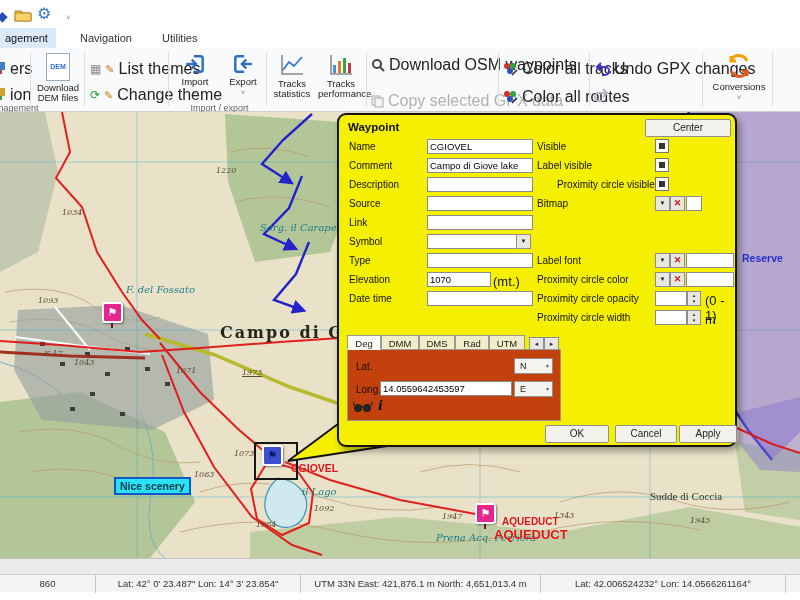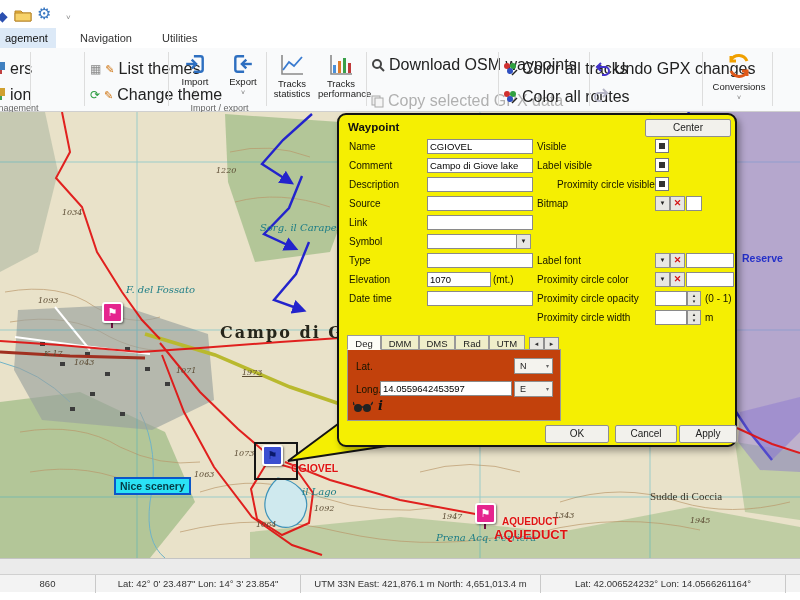--- a/index.html
+++ b/index.html
@@ -55,21 +55,21 @@
   .chk{position:absolute;width:12px;height:12px;background:#fff;border:1px solid #777;
        display:flex;align-items:center;justify-content:center;}
   .chk .chk-inner{width:6px;height:6px;background:#333;}
   .dd-btn{position:absolute;width:13px;height:13px;background:#e8e7e2;border:1px solid #8f8f8f;
           font-size:6px;text-align:center;line-height:13px;color:#222;}
   .x-btn{position:absolute;width:13px;height:13px;background:#e8e7e2;border:1px solid #8f8f8f;
          font-size:9px;font-weight:bold;text-align:center;line-height:12px;color:#d41414;}
   .wbox{position:absolute;background:#fff;border:1px solid #8a8a8a;}
   .spin{position:absolute;width:12px;height:13px;background:#e8e7e2;border:1px solid #8f8f8f;
         font-size:5px;line-height:6px;text-align:center;color:#222;}
-  .suffix{position:absolute;font-size:10px;color:#141400;}
+  .suffix{position:absolute;font-size:13px;color:#141400;}
   #coord-panel{position:absolute;left:8px;top:220px;width:214px;height:86px;}
   .ctab{position:absolute;top:0;height:15px;line-height:15px;font-size:9.5px;text-align:center;
         border:1px solid #999;background:#efeec9;color:#222;box-sizing:border-box;}
   .ctab.active{background:#fdfdf6;border-bottom:1px solid #fdfdf6;z-index:2;}
   .ctab-arrow{position:absolute;top:2px;width:13px;height:13px;background:#e8e7e2;border:1px solid #8f8f8f;
               font-size:7px;line-height:12px;text-align:center;color:#333;}
   #coord-body{position:absolute;left:0;top:14px;width:212px;height:70px;background:#c2410c;border:1px solid #999;}
   .hem{position:absolute;width:32px;height:14px;background:#f4f3ee;border:1px solid #8f8f8f;
        font-size:9px;line-height:14px;padding-left:5px;color:#222;}
   .hem .hc{float:right;margin-right:3px;font-size:6px;color:#666;}
@@ -115,20 +115,25 @@
     <div class="stk" style="left:-8px;top:38px;">
       <svg width="14" height="14" viewBox="0 0 14 14">
           <rect x="0" y="2" width="10" height="10" fill="#40a050"></rect>
           <rect x="5" y="0" width="8" height="8" fill="#d0a030"></rect>
         </svg>
       <span>ion</span>
     </div>
     <div class="grplabel" style="left:-14px;top:55px;width:60px;">anagement</div>
     <div class="vsep" style="left:30px;"></div>
 
+    <div class="bigbtn" style="left:34px;top:5px;width:48px;">
+      <span class="demicon">DEM</span>
+      <span>Download</span><br>
+      <span>DEM files</span>
+    </div>
     <div class="vsep" style="left:84px;"></div>
 
     <div class="stk" style="left:90px;top:12px;">
       <span style="color:#8a8a8a;font-size:12px;">▦</span>
       <span style="color:#d07818;font-size:11px;">✎</span>
       <span>List themes</span>
     </div>
     <div class="stk" style="left:90px;top:38px;">
       <span style="color:#2f9e44;font-size:12px;">⟳</span>
       <span style="color:#d07818;font-size:11px;">✎</span>

